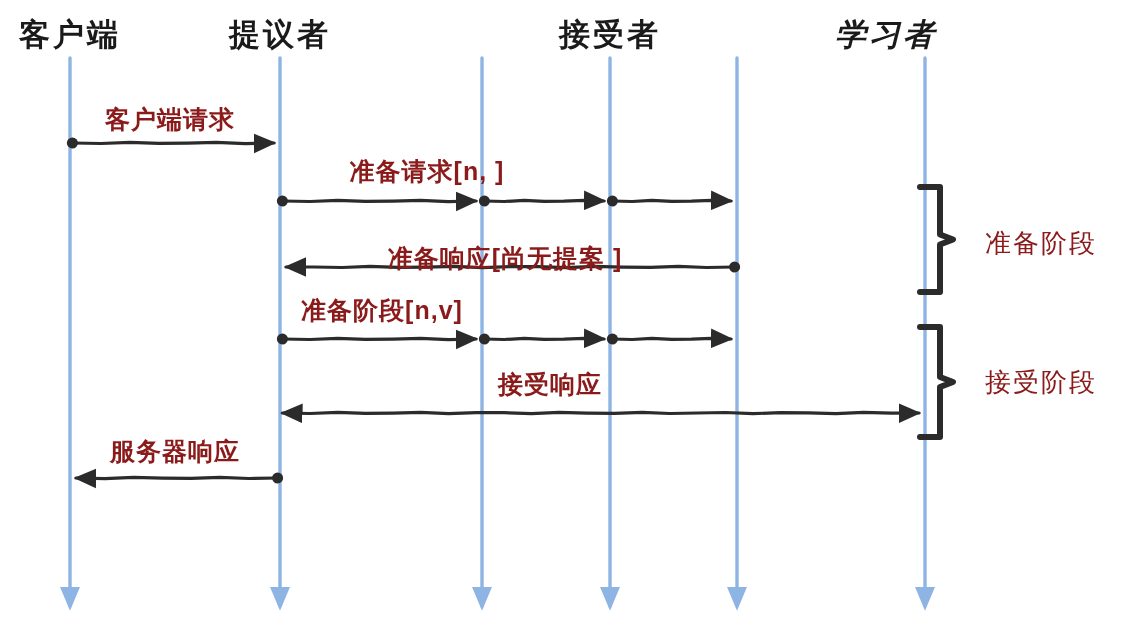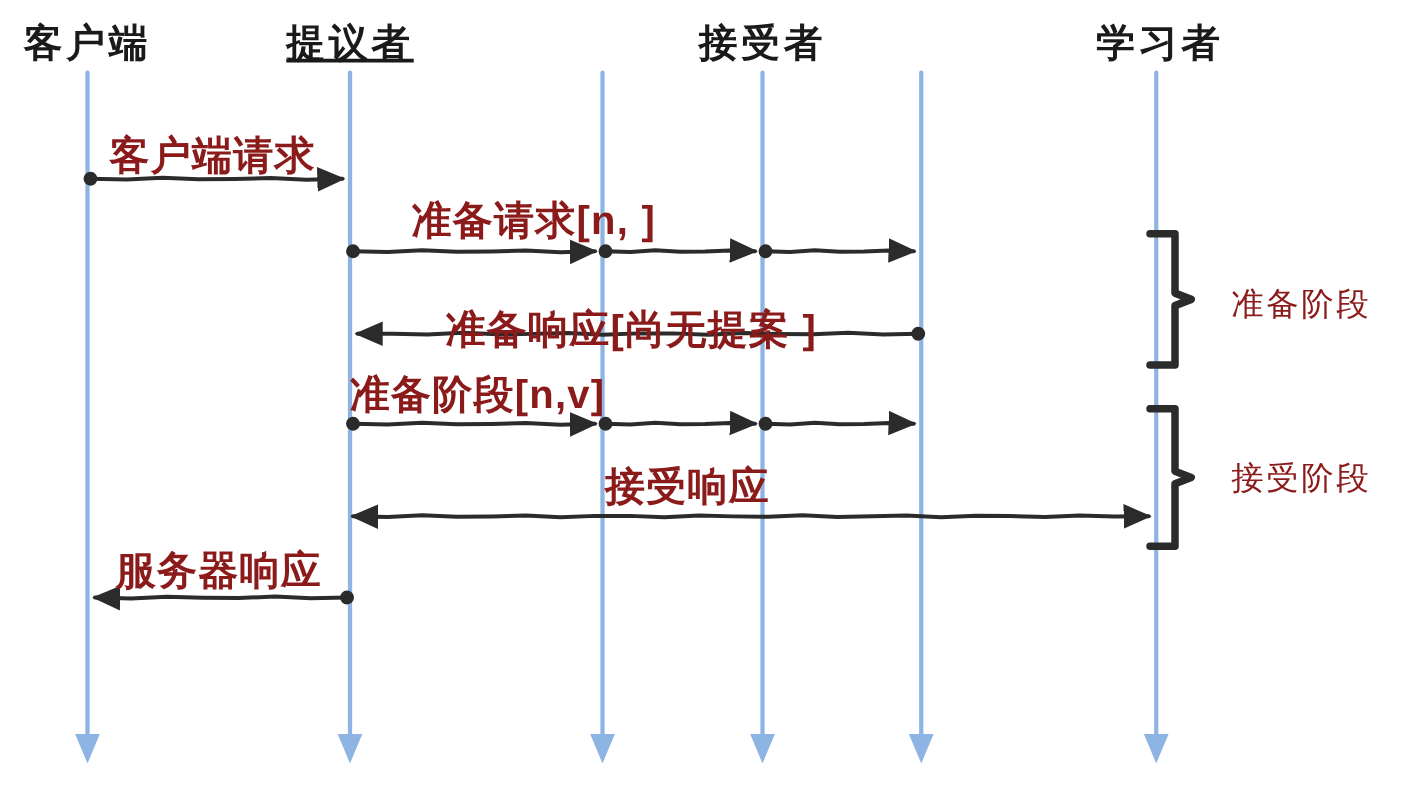--- a/index.html
+++ b/index.html
@@ -31,21 +31,21 @@
     font-size: 31px;
     font-weight: 700;
     letter-spacing: 3px;
     white-space: nowrap;
     transform: translateX(-50%);
   }
   .message-label {
     position: absolute;
     color: #8b1a1a;
     font-family: "Liberation Sans", sans-serif;
-    font-size: 32px;
+    font-size: 25px;
     font-weight: 700;
     letter-spacing: 1px;
     white-space: nowrap;
     transform: translateX(-50%);
   }
   .phase-label {
     position: absolute;
     color: #8b1a1a;
     font-family: "Liberation Sans", sans-serif;
     font-size: 26px;
@@ -103,23 +103,23 @@
         <path d="M 277.6 478.0 L 248.8 478.5 L 220.0 477.3 L 191.2 478.4 L 162.4 478.2 L 133.6 477.4 L 104.8 478.7 L 76.0 478.0" stroke="#2b2b2b" stroke-width="3.2" stroke-linecap="round" fill="none" marker-end="url(#arrow-right)" marker-start="url(#dot-start)"></path>
       </g>
     <g id="braces-group">
         <path d="M 920 187 L 940 187 L 940 234.5 L 953 239.5 L 940 244.5 L 940 292 L 920 292" stroke="#2b2b2b" stroke-width="6" stroke-linecap="round" stroke-linejoin="round" fill="none"></path>
         <path d="M 920 327 L 940 327 L 940 377 L 953 382 L 940 387 L 940 437 L 920 437" stroke="#2b2b2b" stroke-width="6" stroke-linecap="round" stroke-linejoin="round" fill="none"></path>
       </g>
   </svg>
 
   <div id="participant-labels">
       <div class="participant-label" style="left: 70px; top: 14px;">客户端</div>
-      <div class="participant-label" style="left: 280px; top: 14px; text-decoration: underline;">提议者</div>
+      <div class="participant-label" style="left: 280px; top: 14px;">提议者</div>
       <div class="participant-label" style="left: 610px; top: 14px;">接受者</div>
-      <div class="participant-label" style="left: 928px; top: 14px;">学习者</div>
+      <div class="participant-label" style="left: 886px; top: 14px; font-style: italic;">学习者</div>
     </div>
   <div id="message-labels">
       <div class="message-label" style="left: 170px; top: 103px;">客户端请求</div>
       <div class="message-label" style="left: 382px; top: 155px; margin-left: 45px;">准备请求[n, ]</div>
       <div class="message-label" style="left: 505px; top: 222px; margin-top: 20px;">准备响应[尚无提案 ]</div>
       <div class="message-label" style="left: 382px; top: 294px;">准备阶段[n,v]</div>
       <div class="message-label" style="left: 550px; top: 368px;">接受响应</div>
       <div class="message-label" style="left: 175px; top: 435px;">服务器响应</div>
     </div>
   <div id="phase-labels">

